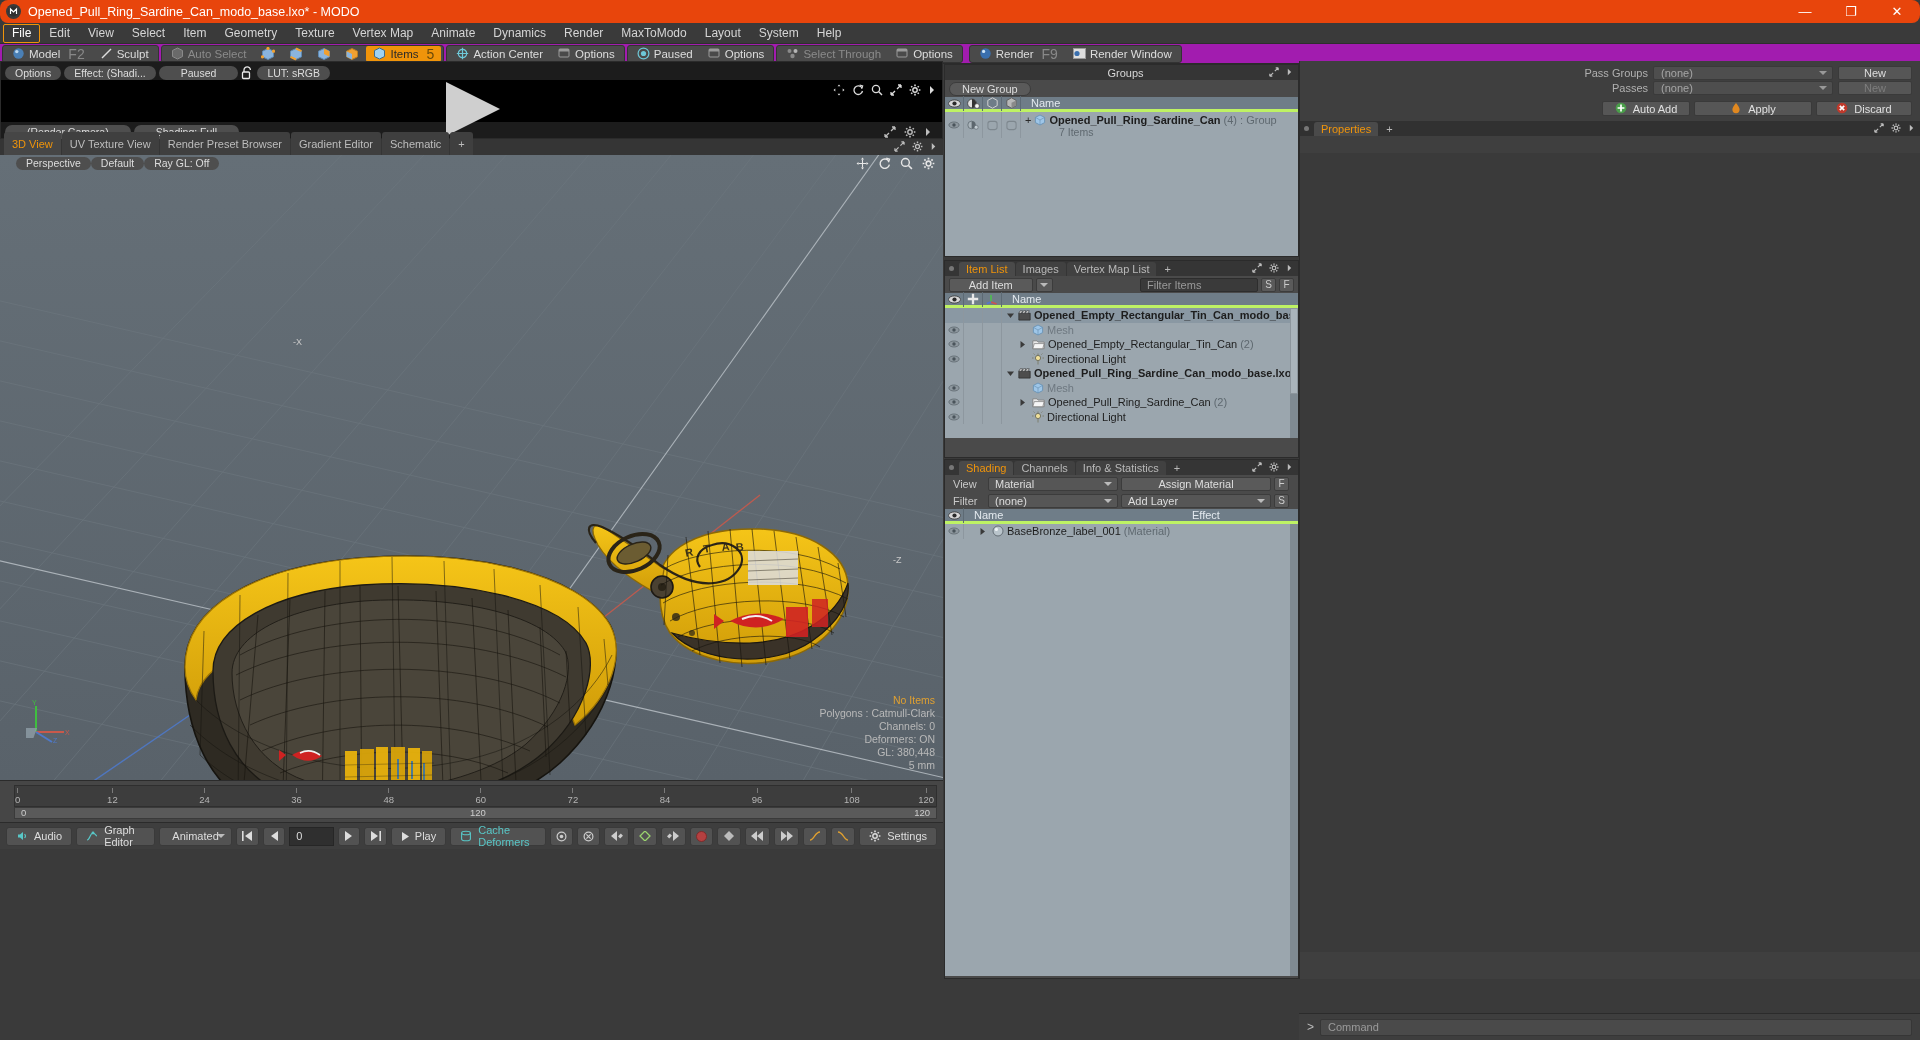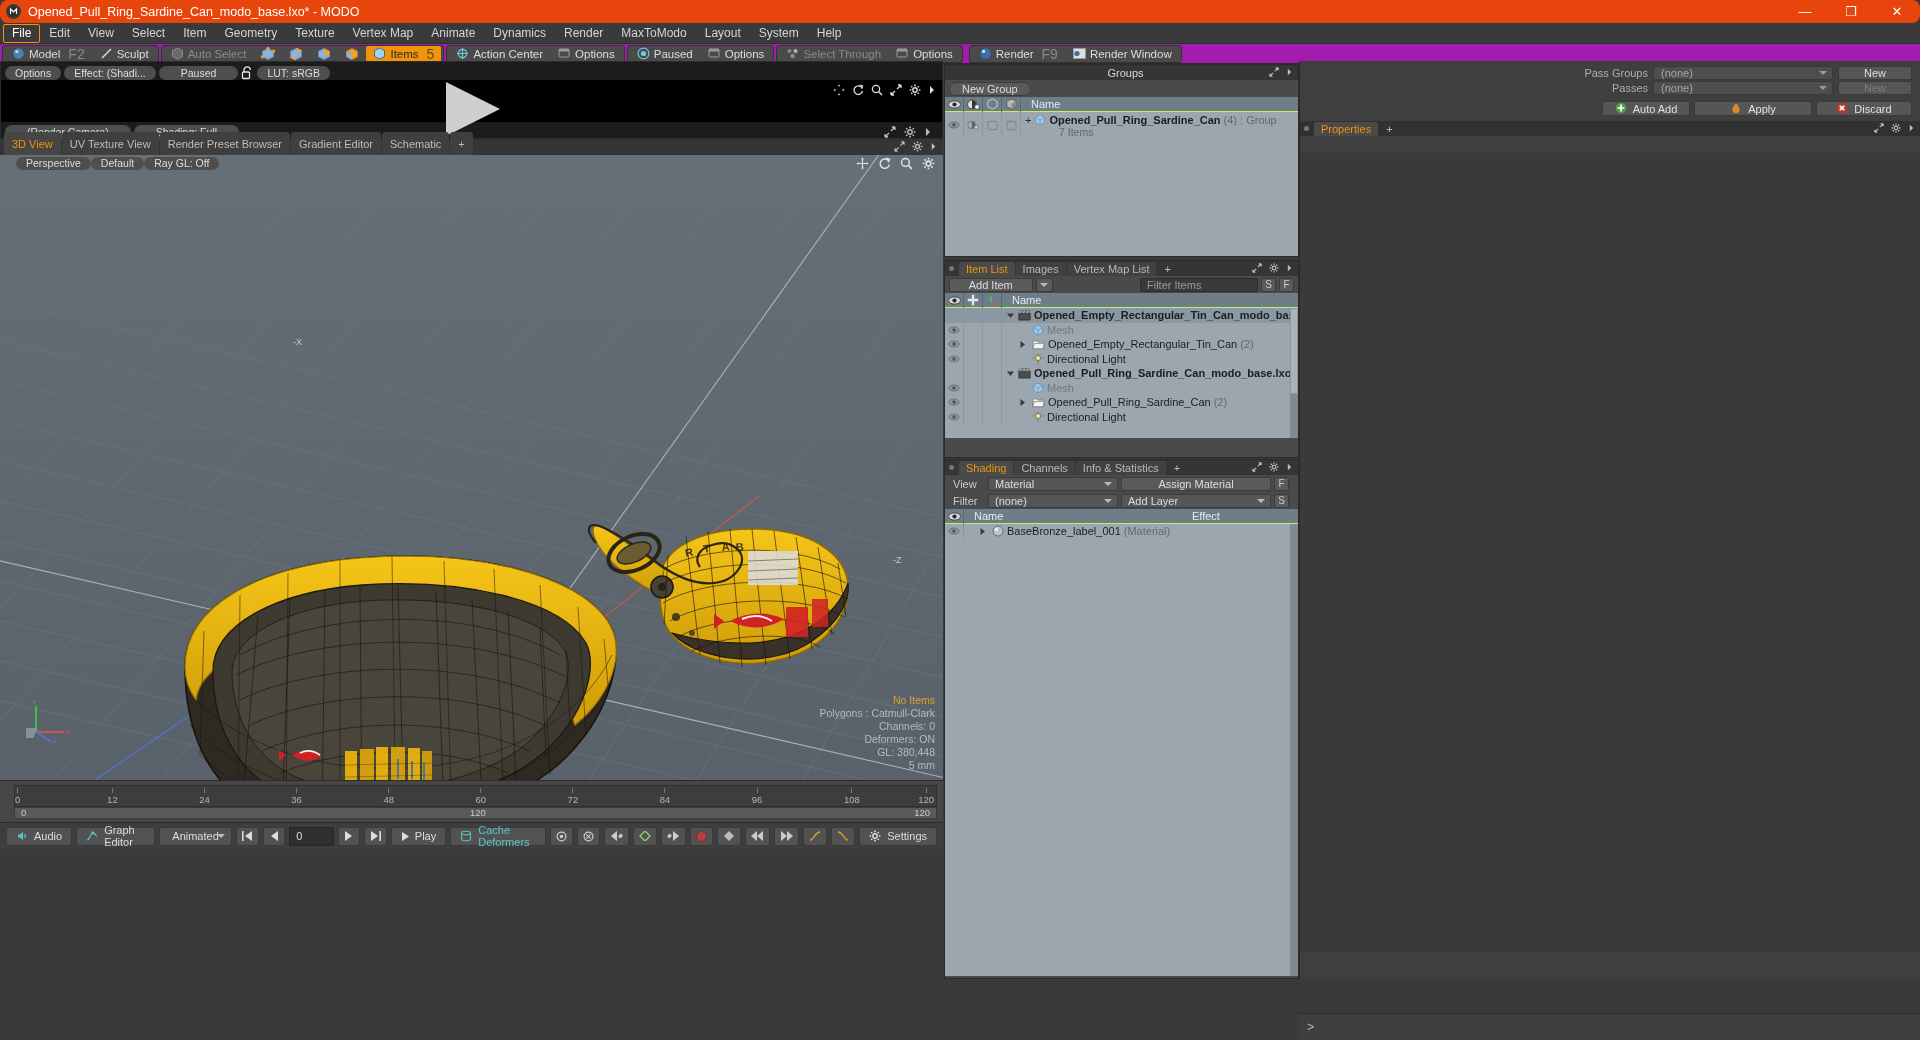--- a/index.html
+++ b/index.html
@@ -118,21 +118,21 @@
                  padding-left:4px; position:relative; }
   .panelTabRow .dot { width:5px;height:5px;border-radius:50%;background:#777;margin-right:5px; }
   .ptab { height:14px; padding:0 7px; font-size:11px; color:#b9b9b9;
           display:flex;align-items:center;background:#414141;margin-right:1px;
           border-top-left-radius:3px;border-top-right-radius:3px; }
   .ptab.active { background:#4a4a4a; color:#f0940a; }
   .ptabIcons { position:absolute; right:5px; top:2px; display:flex; gap:7px; }
   .ptabTitle { font-size:11px;color:#d8d8d8;padding-left:4px; }
 
   .listHead { height:15px; background:#6f7d88; display:flex; align-items:center;
-              border-bottom:1px solid #bef264; }
+              border-bottom:3px solid #bef264; }
   .lhCell { width:19px; height:15px; border-right:1px solid #5d6a74;
             display:flex; align-items:center; justify-content:center; }
   .lhName { flex:1; padding-left:10px; font-size:11px; color:#e3e9ee; }
 
   .listBody { background:#9ba6ae; }
   .lrow { height:14.5px; display:flex; align-items:center; font-size:11px;
           color:#1d1d1d; }
   .lrow .gut { width:19px;height:14.5px;border-right:1px solid #8d979f;
                display:flex;align-items:center;justify-content:center;flex:none; }
   .lrow .nm { flex:1; padding-left:4px; display:flex; align-items:center; gap:3px;
@@ -1379,15 +1379,16 @@
               <path d="M2 2 L6 6 L2 10" fill="#bdbdbd"></path>
             </svg>
           </span>
       </div>
     </div>
     <div style="position:absolute;left:0;top:92px;right:0;bottom:27px;background:#3a3a3a;"></div>
   </div>
 
   <div class="cmdRow">
     <span style="color:#bbb;font-size:12px;">&gt;</span>
+    <div class="cmdBox">Command</div>
   </div>
 
 </div>
 
 </body></html>

